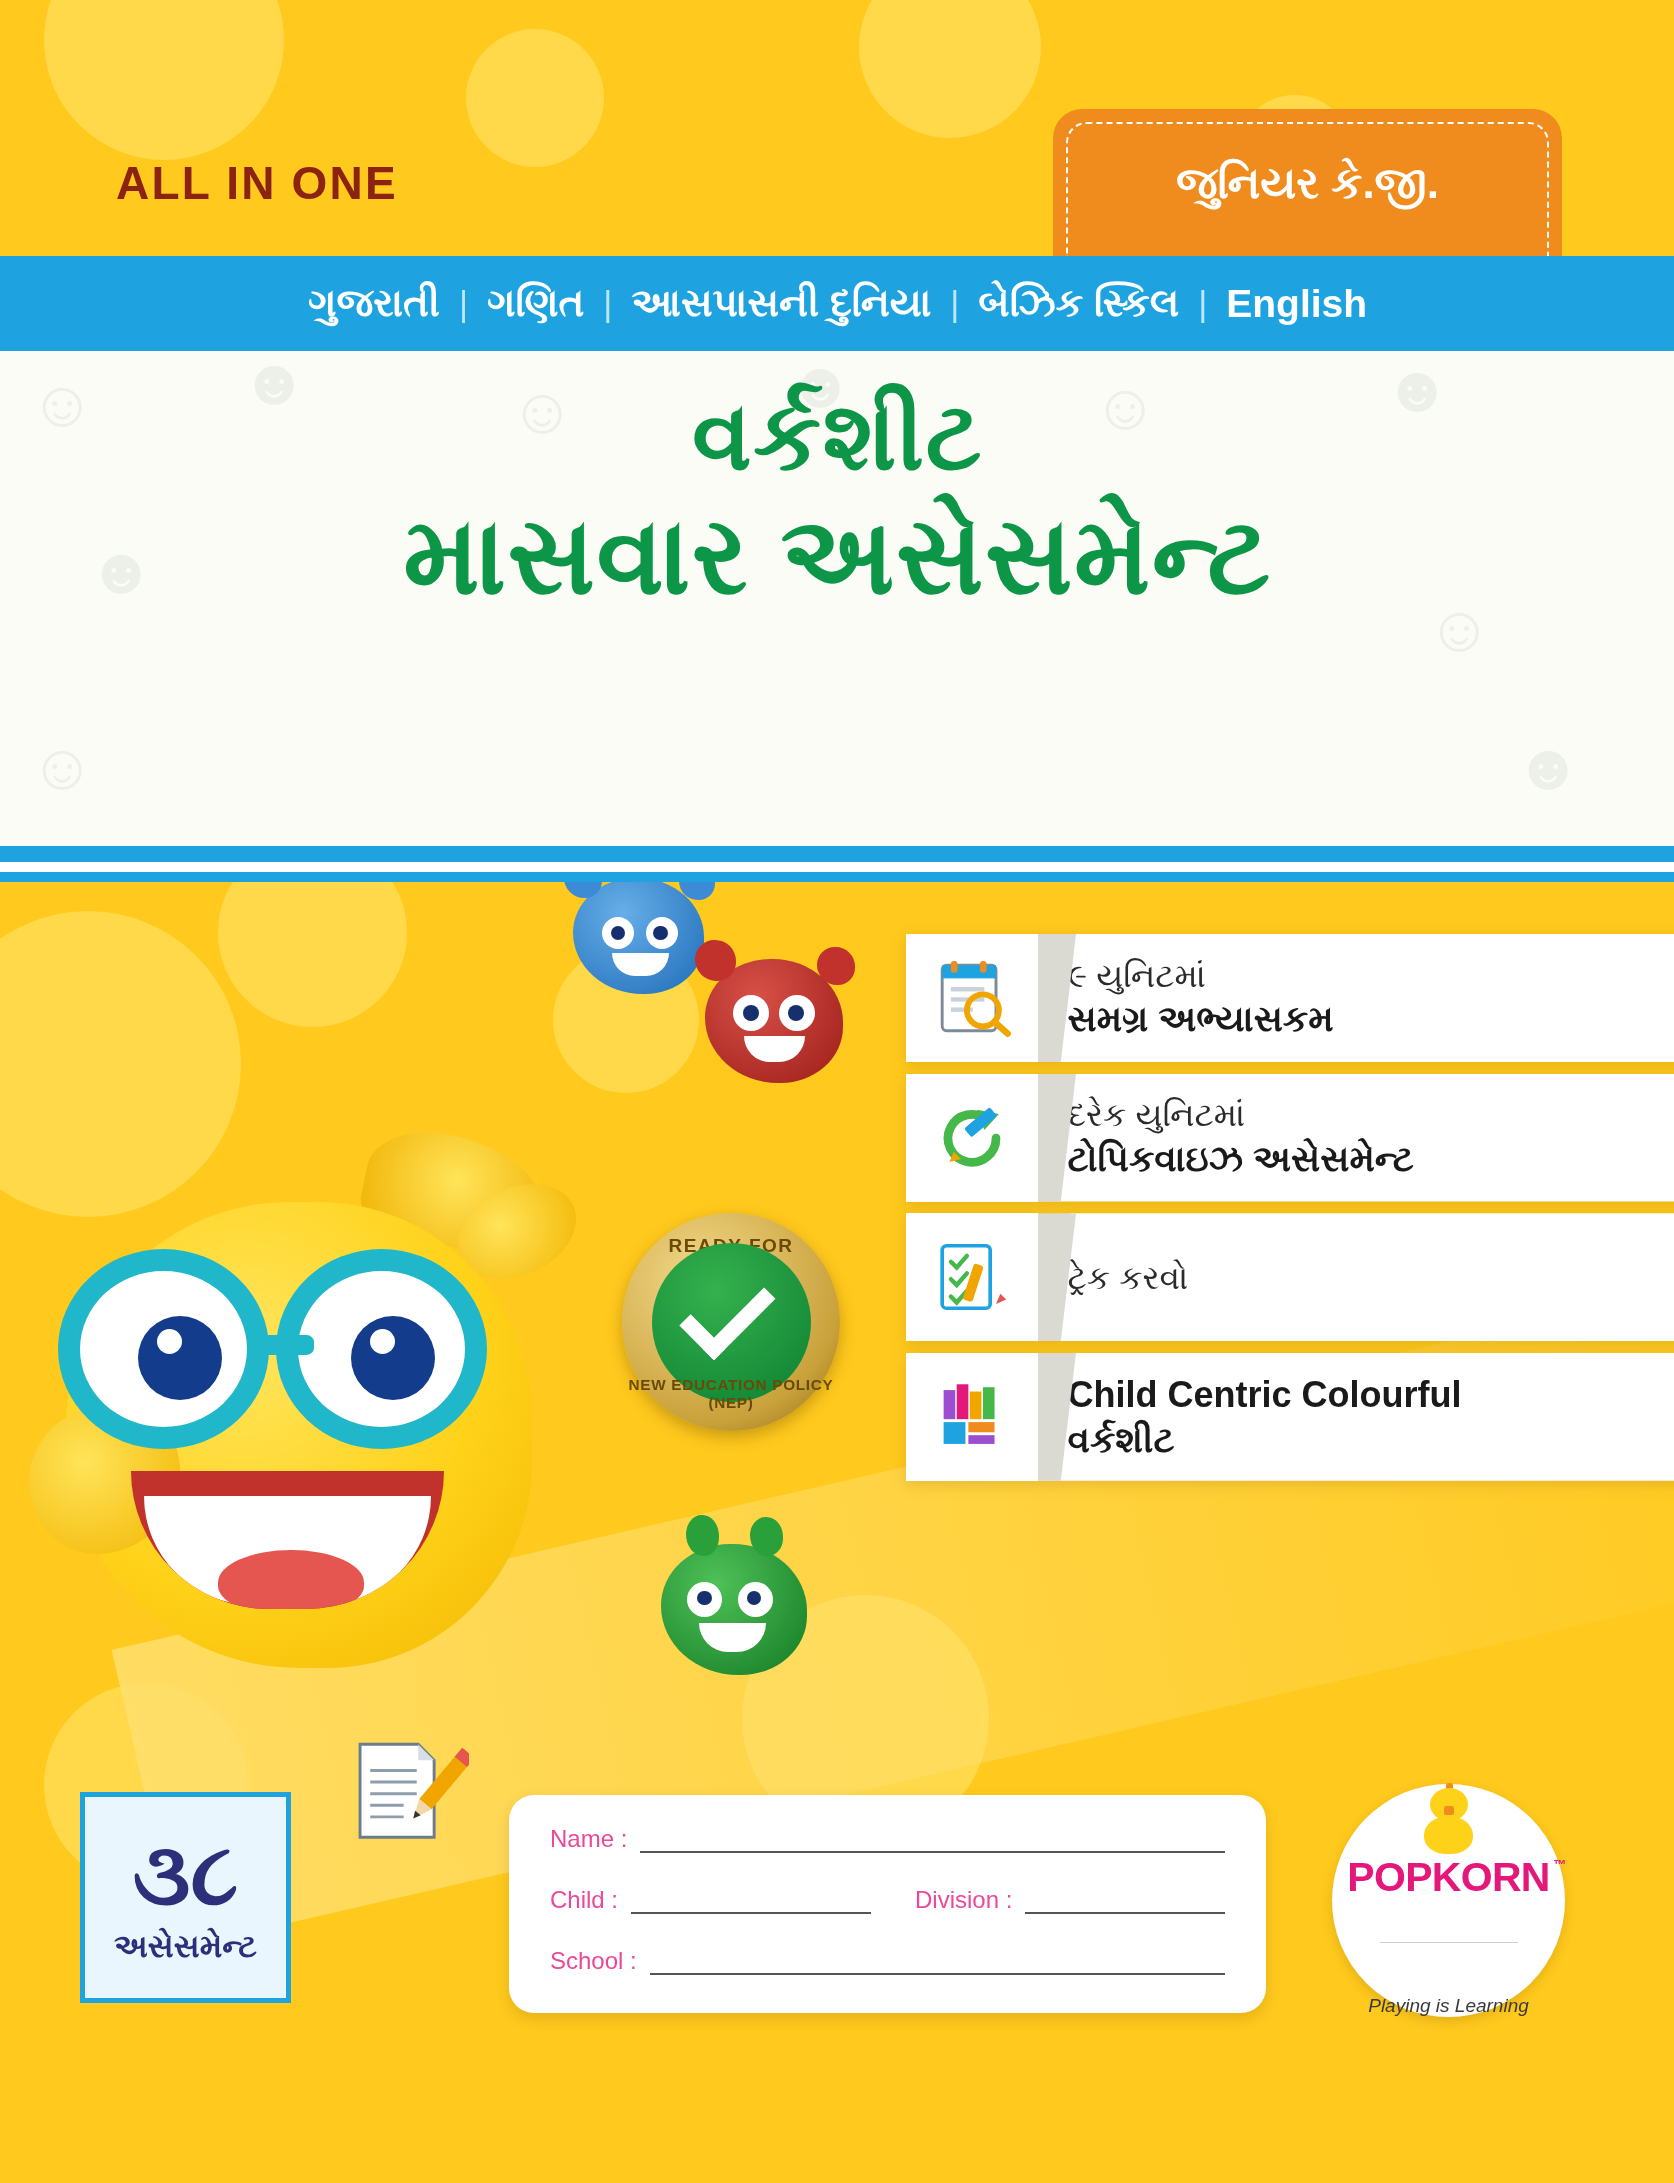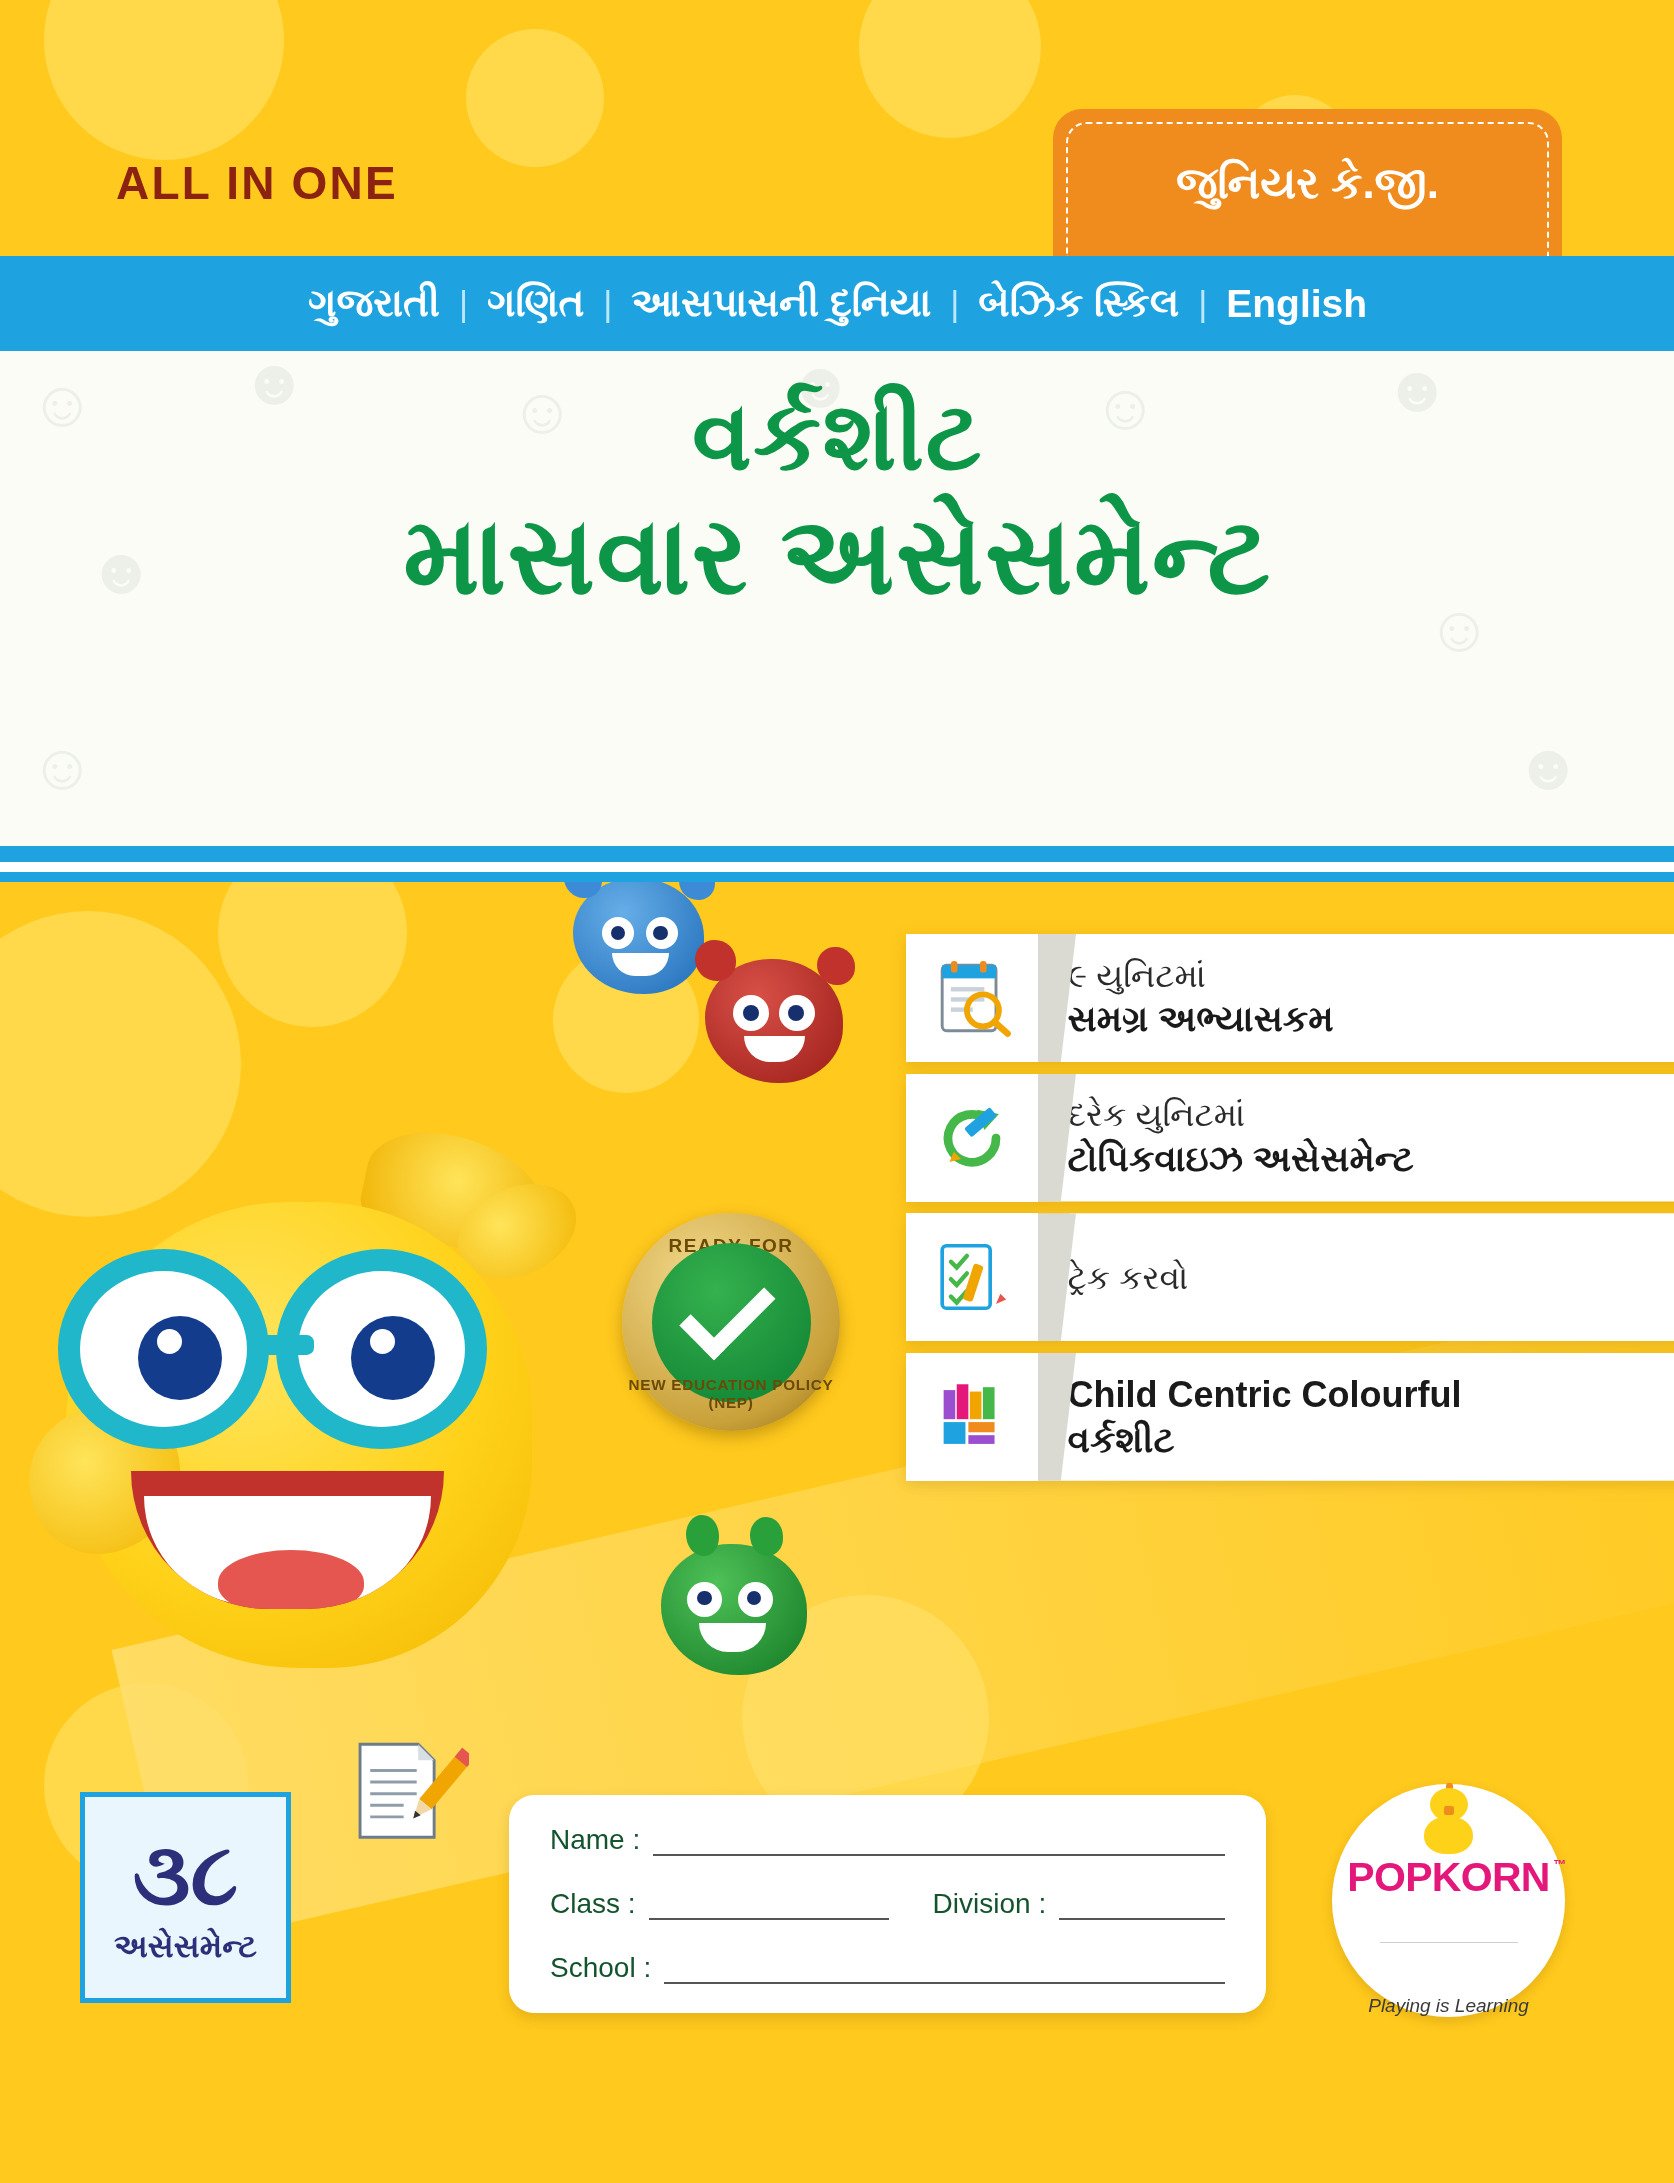--- a/index.html
+++ b/index.html
@@ -211,21 +211,21 @@
   .pencil-doc { position: absolute; left: 331px; top: 855px; width: 138px; height: 109px; }
 
   .form {
     position: absolute; left: 509px; top: 913px; width: 757px; height: 218px;
     background: #FFFFFF; border-radius: 25px;
     box-shadow: 0 5.8px 13px rgba(120,80,0,.18);
     padding: 29px 41px;
   }
   .form-row { display: flex; align-items: flex-end; margin-bottom: 32px; }
   .form-row:last-child { margin-bottom: 0; }
-  .form-label { font-size: 28px; color: #14532d; white-space: nowrap; }
+  .form-label { font-size: 24px; color: #ec4899; white-space: nowrap; }
   .line { border-bottom: 2.2px solid #555; height: 29px; margin-left: 13px; flex: 1; }
   .line.short { flex: 0 0 240px; }
   .gap { width: 44px; }
 
   .logo {
     position: absolute; left: 1332px; top: 902px; width: 233px; height: 233px;
     background: #FFFFFF; border-radius: 50%;
     display: flex; flex-direction: column; align-items: center; justify-content: center;
     box-shadow: 0 4.4px 11.6px rgba(120,80,0,.2);
     gap: 33px;
@@ -474,21 +474,21 @@
       </g>
     </svg>
   </div>
 
   <div class="form">
     <div class="form-row">
       <span class="form-label">Name :</span>
       <span class="line"></span>
     </div>
     <div class="form-row">
-      <span class="form-label">Class :</span>
+      <span class="form-label">Child :</span>
       <span class="line short"></span>
       <span class="gap"></span>
       <span class="form-label">Division :</span>
       <span class="line"></span>
     </div>
     <div class="form-row">
       <span class="form-label">School :</span>
       <span class="line"></span>
     </div>
   </div>

